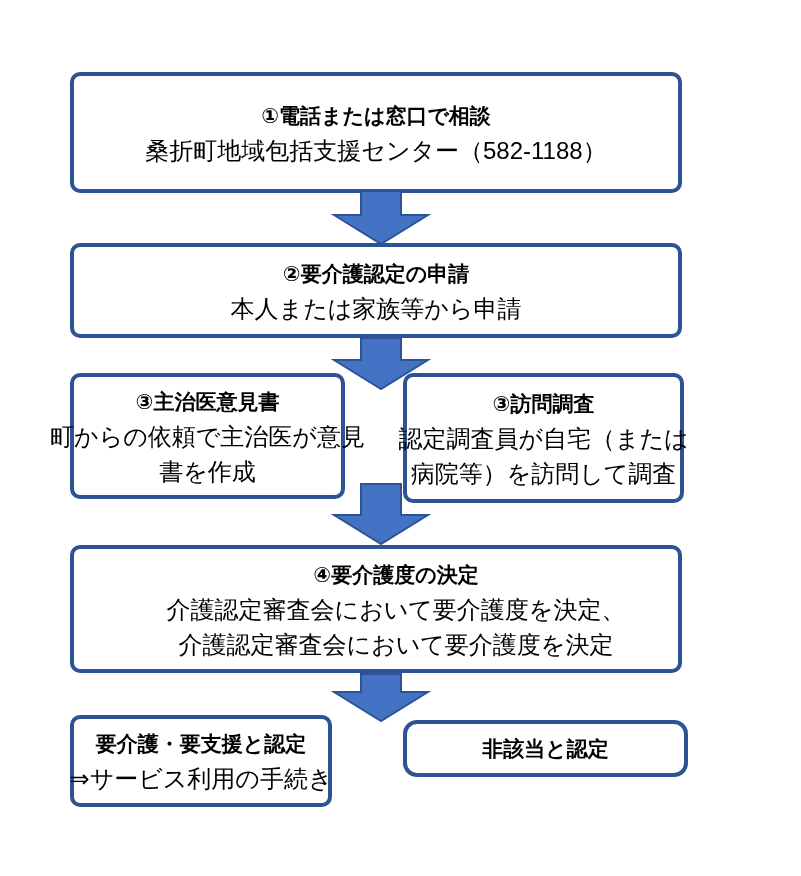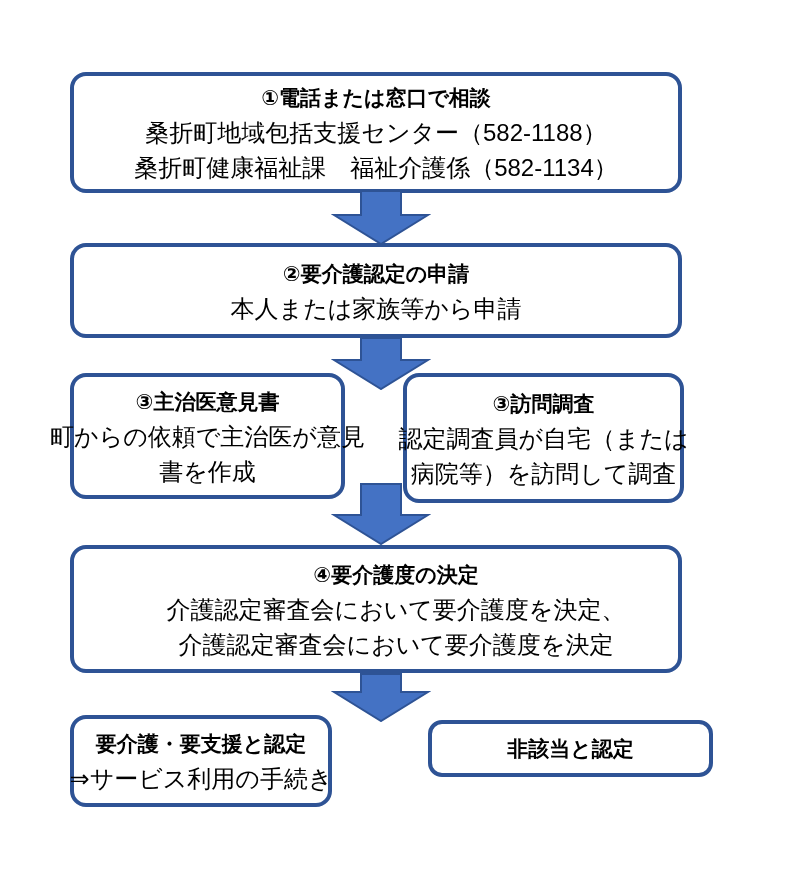--- a/index.html
+++ b/index.html
@@ -22,21 +22,21 @@
     width: 801px;
     height: 876px;
     background: var(--background);
     overflow: hidden;
   }
   .box {
     position: absolute;
     box-sizing: border-box;
     background: var(--box-fill);
     border: 4px solid var(--box-border);
-    border-radius: 16px;
+    border-radius: 10px;
     display: flex;
     flex-direction: column;
     align-items: center;
     justify-content: center;
     text-align: center;
     z-index: 1;
     padding: 2px 8px;
   }
   .box.small-radius { border-radius: 14px; }
   .box-title {
@@ -62,21 +62,20 @@
   }
 </style>
 </head>
 <body>
 
 <div class="canvas">
 
   <div class="box" style="left:70px; top:72px; width:612px; height:121px;">
     <div class="box-title">①電話または窓口で相談</div>
     <div class="box-line">桑折町地域包括支援センター（582-1188）</div>
-    <div class="box-line">桑折町健康福祉課　福祉介護係（582-1134）</div>
   </div>
 
   <svg class="arrow" style="left:331px; top:190px;" width="100" height="55" viewBox="0 0 100 55">
     <polygon points="30,1 70,1 70,25 97,25 50,54 3,25 30,25"></polygon>
   </svg>
 
   <div class="box" style="left:70px; top:243px; width:612px; height:95px;">
     <div class="box-title">②要介護認定の申請</div>
     <div class="box-line">本人または家族等から申請</div>
   </div>
@@ -109,17 +108,17 @@
 
   <svg class="arrow" style="left:331px; top:673px;" width="100" height="49" viewBox="0 0 100 49">
     <polygon points="30,1 70,1 70,19 97,19 50,48 3,19 30,19"></polygon>
   </svg>
 
   <div class="box" style="left:70px; top:715px; width:262px; height:92px;">
     <div class="box-title">要介護・要支援と認定</div>
     <div class="box-line">⇒サービス利用の手続き</div>
   </div>
 
-  <div class="box small-radius" style="left:403px; top:720px; width:285px; height:57px;margin-left:25px;">
+  <div class="box small-radius" style="left:403px; top:720px; width:285px; height:57px;">
     <div class="box-title">非該当と認定</div>
   </div>
 
 </div>
 
 </body></html>

